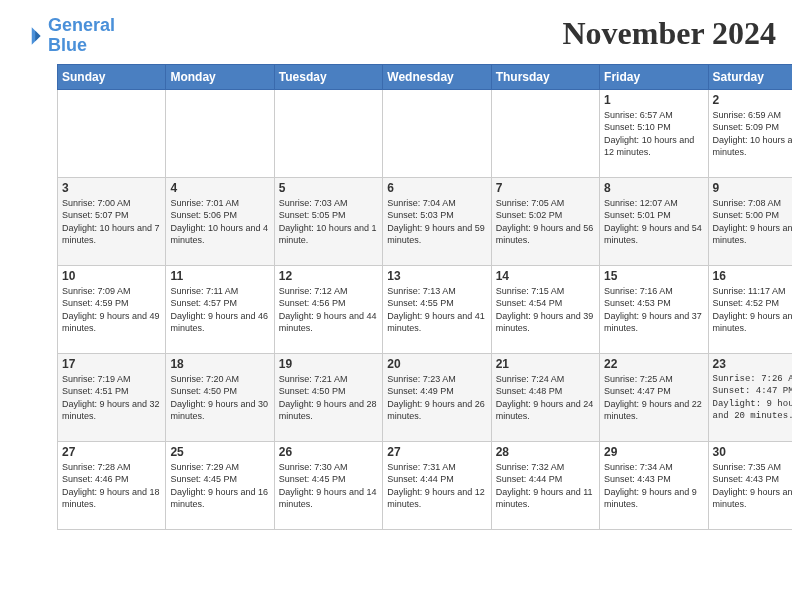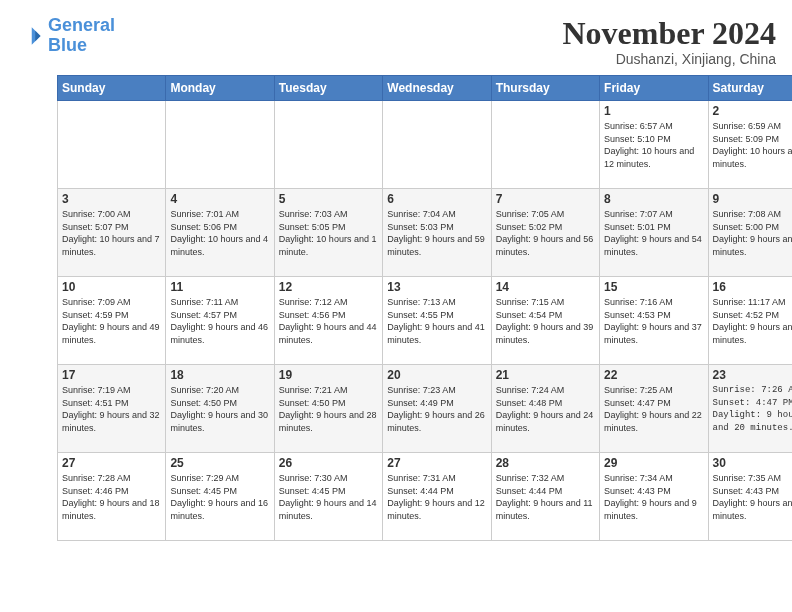--- a/index.html
+++ b/index.html
@@ -112,21 +112,20 @@
         <polygon points="18,6 28,16 18,26" fill="#4a90d9"></polygon>
         <polygon points="22,10 28,16 22,22" fill="#2a6aad"></polygon>
       </svg>
       <div class="logo-text">
         <div><span>General</span></div>
         <div><span style="color:#4a90d9">Blue</span></div>
       </div>
     </div>
     <div class="title-block">
       <div class="month-title">November 2024</div>
-      <div class="location">Dushanzi, Xinjiang, China</div>
     </div>
   </div>
 
   <table class="calendar">
     <thead>
       <tr>
         <th>Sunday</th>
         <th>Monday</th>
         <th>Tuesday</th>
         <th>Wednesday</th>
@@ -181,21 +180,21 @@
 Daylight: 9 hours and 59 minutes.</div>
           </td>
           <td>
             <span class="day-num">7</span>
             <div class="day-info" style="white-space: pre-line;">Sunrise: 7:05 AM
 Sunset: 5:02 PM
 Daylight: 9 hours and 56 minutes.</div>
           </td>
           <td>
             <span class="day-num">8</span>
-            <div class="day-info" style="white-space: pre-line;">Sunrise: 7:07 AM
+            <div class="day-info" style="white-space: pre-line;">Sunrise: 12:07 AM
 Sunset: 5:01 PM
 Daylight: 9 hours and 54 minutes.</div>
           </td>
           <td>
             <span class="day-num">9</span>
             <div class="day-info" style="white-space: pre-line;">Sunrise: 7:08 AM
 Sunset: 5:00 PM
 Daylight: 9 hours and 51 minutes.</div>
           </td>
         </tr>

